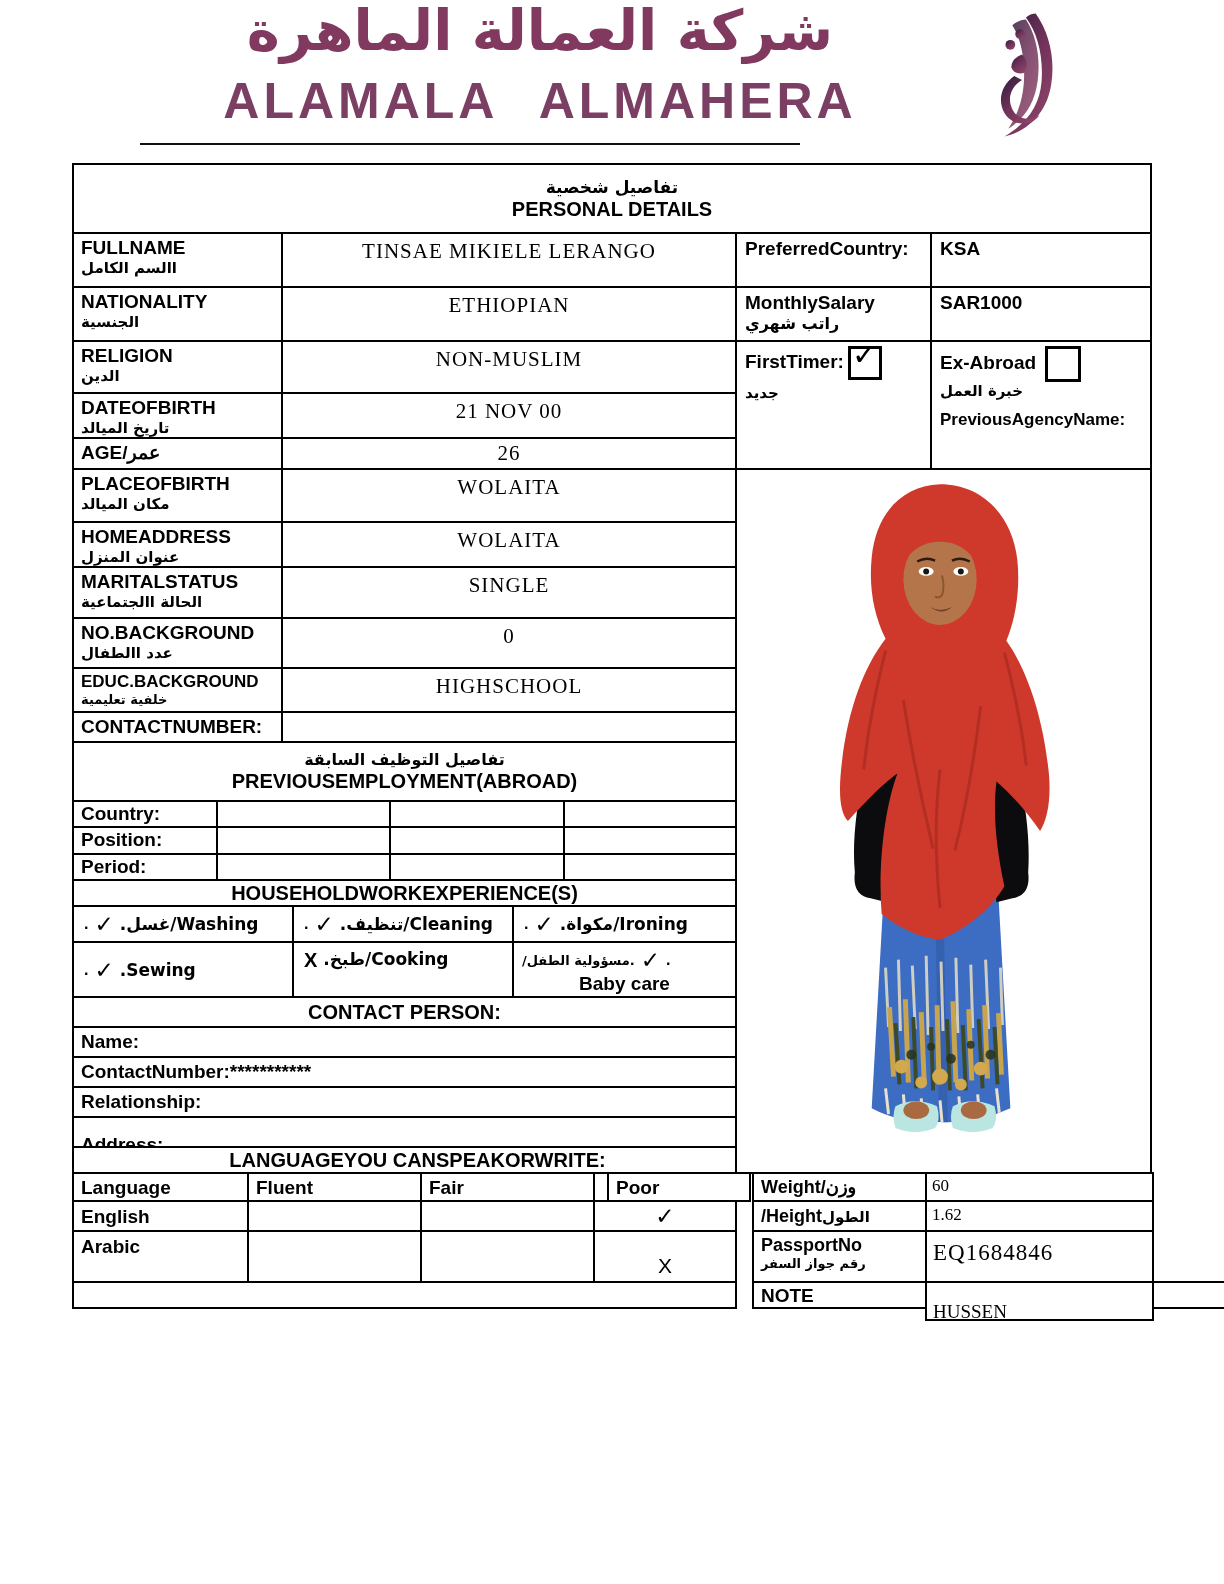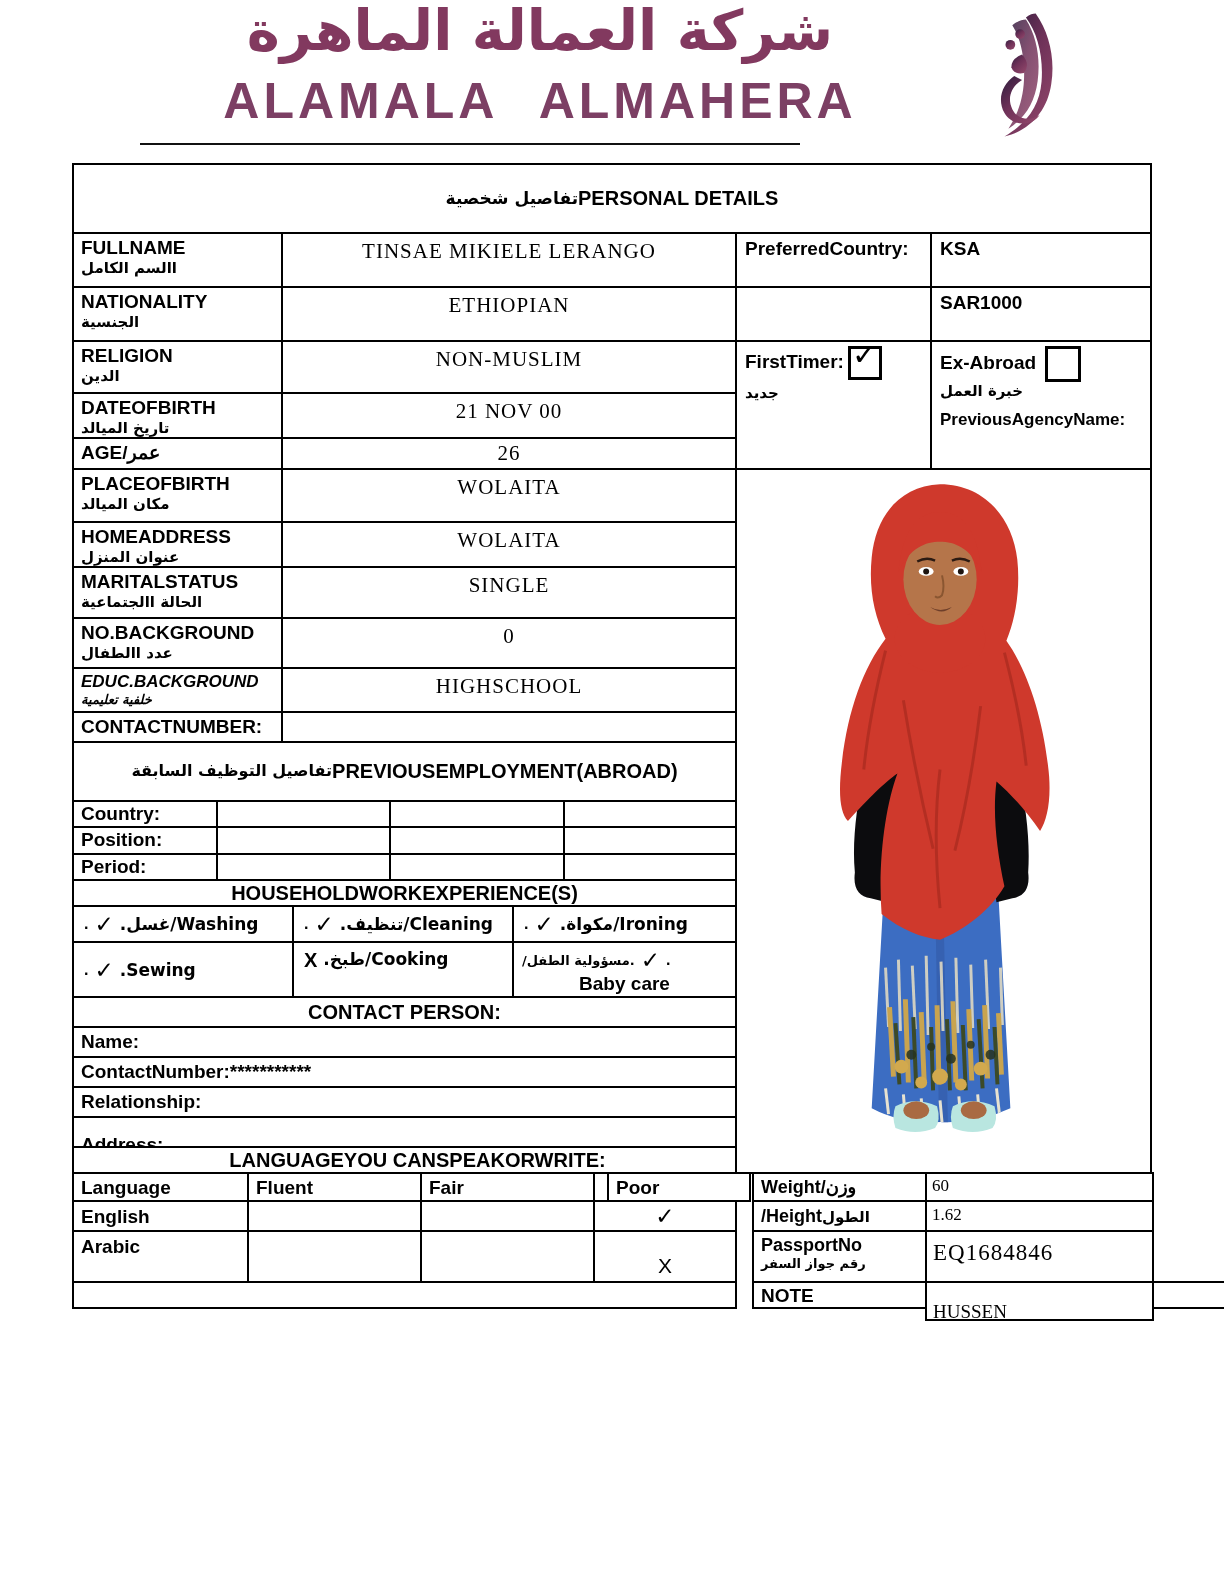--- a/index.html
+++ b/index.html
@@ -12,21 +12,21 @@
           font-weight:bold;font-size:50px;letter-spacing:4px;word-spacing:26px;color:#7c3f64;}
   .hdr-line{position:absolute;left:140px;top:143px;width:660px;height:2px;background:#111;}
   .logo{position:absolute;left:985px;top:10px;}
   
   .c{position:absolute;box-sizing:border-box;border:2px solid #000;background:#fff;overflow:hidden;}
   .pad{padding:3px 7px;}
   .len{font-weight:bold;font-size:19px;line-height:1.15;}
   .lar{font-family:"DejaVu Sans",sans-serif;font-weight:bold;font-size:15px;line-height:1.3;display:block;}
   .vser{font-family:"Liberation Serif",serif;font-size:21px;letter-spacing:1px;text-align:center;padding-top:5px;}
   .vbold{font-weight:bold;font-size:19px;padding:4px 8px;}
-  .ctr{display:flex;align-items:center;justify-content:center;text-align:center;}
+  .ctr{display:flex;flex-direction:column;align-items:center;justify-content:center;text-align:center;}
   .secttl{font-weight:bold;font-size:20px;}
   .box{display:inline-block;width:28px;height:28px;border:3px solid #000;position:relative;
        vertical-align:middle;margin-left:4px;background:#fff;}
   .mark{position:absolute;left:1px;top:-12px;font-family:"DejaVu Sans",sans-serif;
         font-style:italic;font-weight:bold;font-size:30px;}
   .chk{font-family:"DejaVu Sans",sans-serif;font-style:italic;font-weight:bold;font-size:23px;}
   .expcell{display:flex;align-items:center;gap:6px;padding-left:10px;font-weight:bold;}
   .exptxt{font-family:"DejaVu Sans",sans-serif;font-weight:bold;font-size:17px;}
   .xmark{font-size:20px;font-weight:bold;}
   .small-ar{font-family:"DejaVu Sans",sans-serif;font-weight:bold;font-size:13px;}
@@ -68,20 +68,24 @@
   </div>
   <div class="c vser" style="left:281px;top:232px;width:456px;height:56px;">TINSAE MIKIELE LERANGO</div>
   <div class="c vbold" style="left:735px;top:232px;width:197px;height:56px;">PreferredCountry:</div>
   <div class="c vbold" style="left:930px;top:232px;width:222px;height:56px;">KSA</div>
 
   <div class="c pad" style="left:72px;top:286px;width:211px;height:56px;">
     <span class="len">NATIONALITY</span>
     <span class="lar">الجنسية</span>
   </div>
   <div class="c vser" style="left:281px;top:286px;width:456px;height:56px;">ETHIOPIAN</div>
+  <div class="c vbold" style="left:735px;top:286px;width:197px;height:56px;">
+    <span>MonthlySalary</span>
+    <span class="lar" style="font-size:16px;">راتب شهري</span>
+  </div>
   <div class="c vbold" style="left:930px;top:286px;width:222px;height:56px;">SAR1000</div>
 
   <div class="c pad" style="left:72px;top:340px;width:211px;height:54px;">
     <span class="len">RELIGION</span>
     <span class="lar">الدين</span>
   </div>
   <div class="c vser" style="left:281px;top:340px;width:456px;height:54px;">NON-MUSLIM</div>
 
   <div class="c vbold" style="left:735px;top:340px;width:197px;height:130px;">
     <span>FirstTimer:</span><span class="box"><span class="mark">✓</span></span>
@@ -222,21 +226,21 @@
     <span class="lar">الحالة االجتماعية</span>
   </div>
   <div class="c vser" style="left:281px;top:566px;width:456px;height:53px;">SINGLE</div>
 
   <div class="c pad" style="left:72px;top:617px;width:211px;height:52px;">
     <span class="len">NO.BACKGROUND</span>
     <span class="lar">عدد االطفال</span>
   </div>
   <div class="c vser" style="left:281px;top:617px;width:456px;height:52px;">0</div>
 
-  <div class="c pad" style="left:72px;top:667px;width:211px;height:46px;font-style:italic;">
+  <div class="c pad" style="left:72px;top:667px;width:211px;height:46px;">
     <span class="len" style="font-size:17px;">EDUC.BACKGROUND</span>
     <span class="lar" style="font-size:13px;">خلفية تعليمية</span>
   </div>
   <div class="c vser" style="left:281px;top:667px;width:456px;height:46px;">HIGHSCHOOL</div>
 
   <div class="c pad len" style="left:72px;top:711px;width:211px;height:32px;">CONTACTNUMBER:</div>
   <div class="c" style="left:281px;top:711px;width:456px;height:32px;"></div>
 
   <div class="c ctr" style="left:72px;top:741px;width:665px;height:61px;">
     <span class="lar" style="font-size:16px;">تفاصيل التوظيف السابقة</span>

